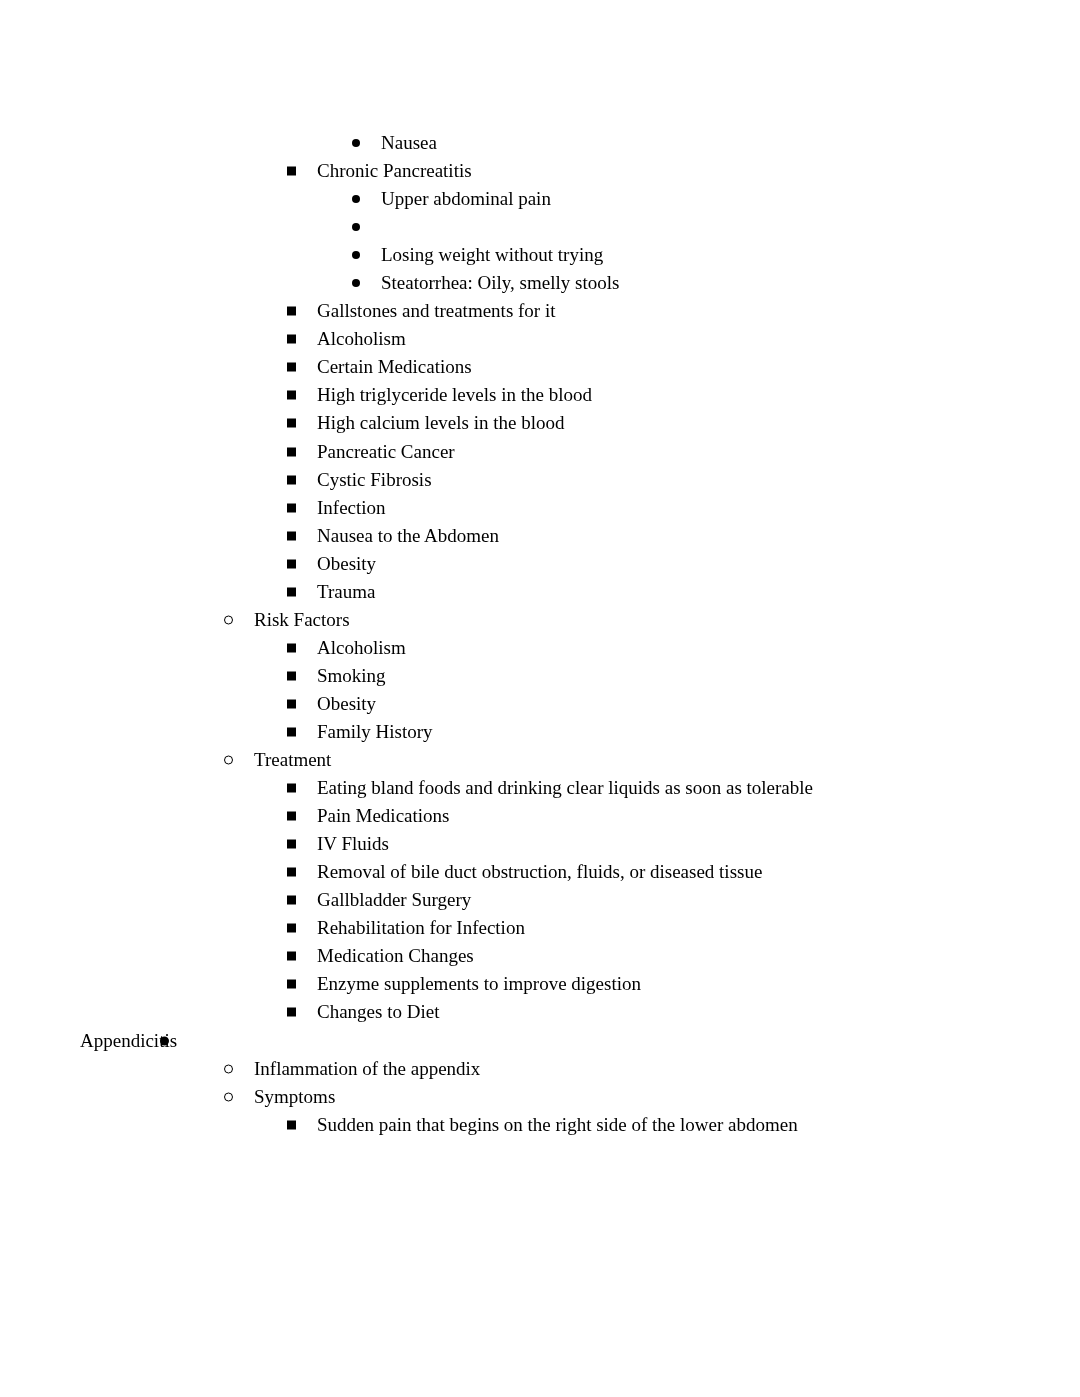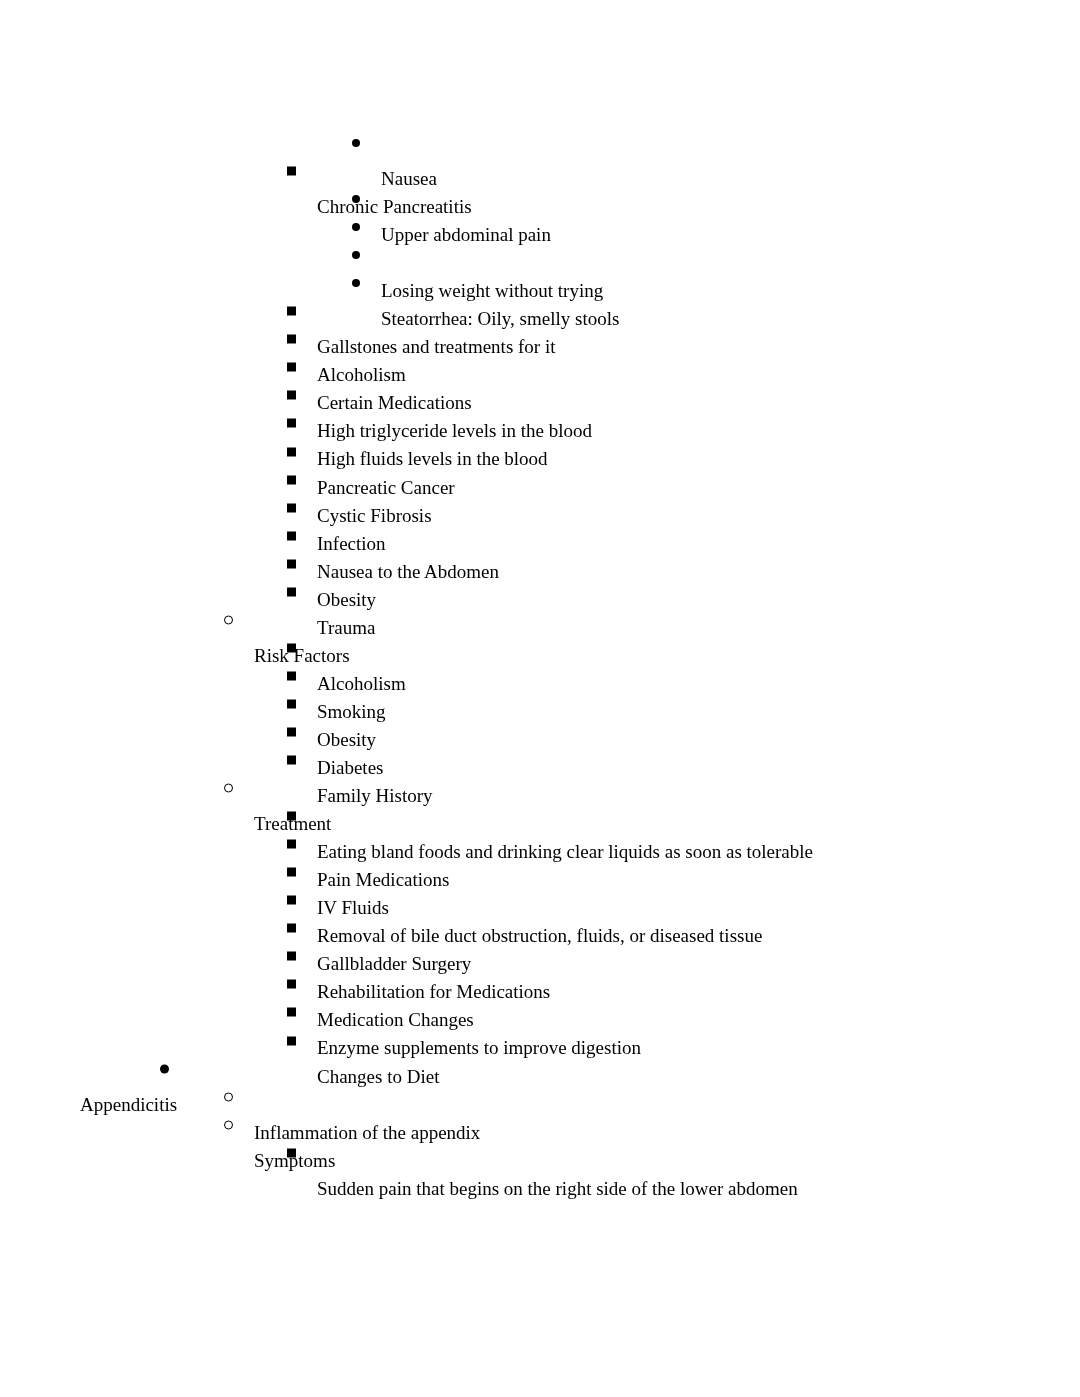--- a/index.html
+++ b/index.html
@@ -55,57 +55,56 @@
     width: 9px; height: 9px;
     border: 1.5px solid #000000;
     border-radius: 50%;
     box-sizing: border-box;
     background: transparent;
   }
   .marker.square {
     width: 9px; height: 9px;
     background: #000000;
   }
-  .text { display: inline-block; margin-top: 36px; }
+  .text { display: inline-block; }
 </style>
 </head>
 <body>
 
 <div class="page">
   <div class="outline-list" id="outline-list">
       <div class="line level-4"><span class="marker disc"></span><span class="text">Nausea</span></div>
       <div class="line level-3"><span class="marker square"></span><span class="text">Chronic Pancreatitis</span></div>
       <div class="line level-4"><span class="marker disc"></span><span class="text">Upper abdominal pain</span></div>
       <div class="line level-4"><span class="marker disc"></span></div>
       <div class="line level-4"><span class="marker disc"></span><span class="text">Losing weight without trying</span></div>
       <div class="line level-4"><span class="marker disc"></span><span class="text">Steatorrhea: Oily, smelly stools</span></div>
       <div class="line level-3"><span class="marker square"></span><span class="text">Gallstones and treatments for it</span></div>
       <div class="line level-3"><span class="marker square"></span><span class="text">Alcoholism</span></div>
       <div class="line level-3"><span class="marker square"></span><span class="text">Certain Medications</span></div>
       <div class="line level-3"><span class="marker square"></span><span class="text">High triglyceride levels in the blood</span></div>
-      <div class="line level-3"><span class="marker square"></span><span class="text">High fluids levels in the blood</span></div>
+      <div class="line level-3"><span class="marker square"></span><span class="text">High calcium levels in the blood</span></div>
       <div class="line level-3"><span class="marker square"></span><span class="text">Pancreatic Cancer</span></div>
       <div class="line level-3"><span class="marker square"></span><span class="text">Cystic Fibrosis</span></div>
       <div class="line level-3"><span class="marker square"></span><span class="text">Infection</span></div>
       <div class="line level-3"><span class="marker square"></span><span class="text">Nausea to the Abdomen</span></div>
       <div class="line level-3"><span class="marker square"></span><span class="text">Obesity</span></div>
       <div class="line level-3"><span class="marker square"></span><span class="text">Trauma</span></div>
       <div class="line level-2"><span class="marker circle"></span><span class="text">Risk Factors</span></div>
       <div class="line level-3"><span class="marker square"></span><span class="text">Alcoholism</span></div>
       <div class="line level-3"><span class="marker square"></span><span class="text">Smoking</span></div>
       <div class="line level-3"><span class="marker square"></span><span class="text">Obesity</span></div>
-      <div class="line level-3"><span class="marker square"></span><span class="text">Diabetes</span></div>
       <div class="line level-3"><span class="marker square"></span><span class="text">Family History</span></div>
       <div class="line level-2"><span class="marker circle"></span><span class="text">Treatment</span></div>
       <div class="line level-3"><span class="marker square"></span><span class="text">Eating bland foods and drinking clear liquids as soon as tolerable</span></div>
       <div class="line level-3"><span class="marker square"></span><span class="text">Pain Medications</span></div>
       <div class="line level-3"><span class="marker square"></span><span class="text">IV Fluids</span></div>
       <div class="line level-3"><span class="marker square"></span><span class="text">Removal of bile duct obstruction, fluids, or diseased tissue</span></div>
       <div class="line level-3"><span class="marker square"></span><span class="text">Gallbladder Surgery</span></div>
-      <div class="line level-3"><span class="marker square"></span><span class="text">Rehabilitation for Medications</span></div>
+      <div class="line level-3"><span class="marker square"></span><span class="text">Rehabilitation for Infection</span></div>
       <div class="line level-3"><span class="marker square"></span><span class="text">Medication Changes</span></div>
       <div class="line level-3"><span class="marker square"></span><span class="text">Enzyme supplements to improve digestion</span></div>
       <div class="line level-3"><span class="marker square"></span><span class="text">Changes to Diet</span></div>
       <div class="line level-1"><span class="marker disc"></span><span class="text">Appendicitis</span></div>
       <div class="line level-2"><span class="marker circle"></span><span class="text">Inflammation of the appendix</span></div>
       <div class="line level-2"><span class="marker circle"></span><span class="text">Symptoms</span></div>
       <div class="line level-3"><span class="marker square"></span><span class="text">Sudden pain that begins on the right side of the lower abdomen</span></div>
     </div>
 </div>
 

